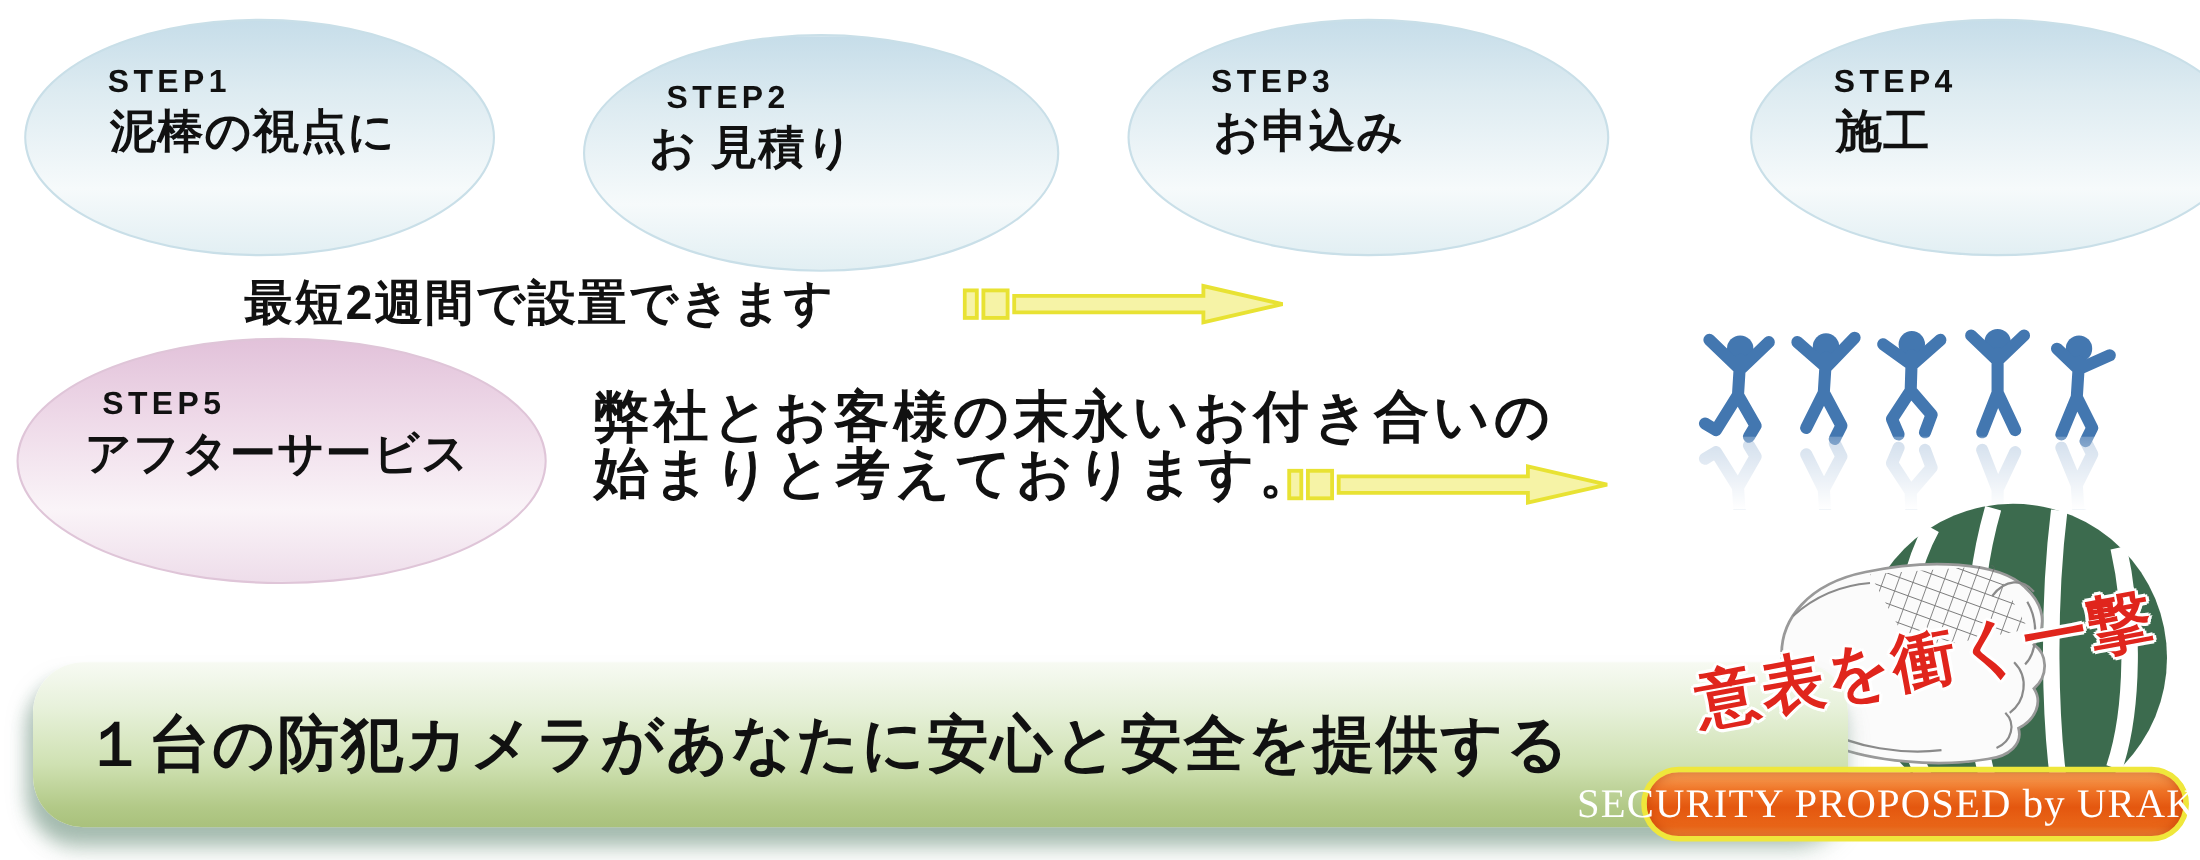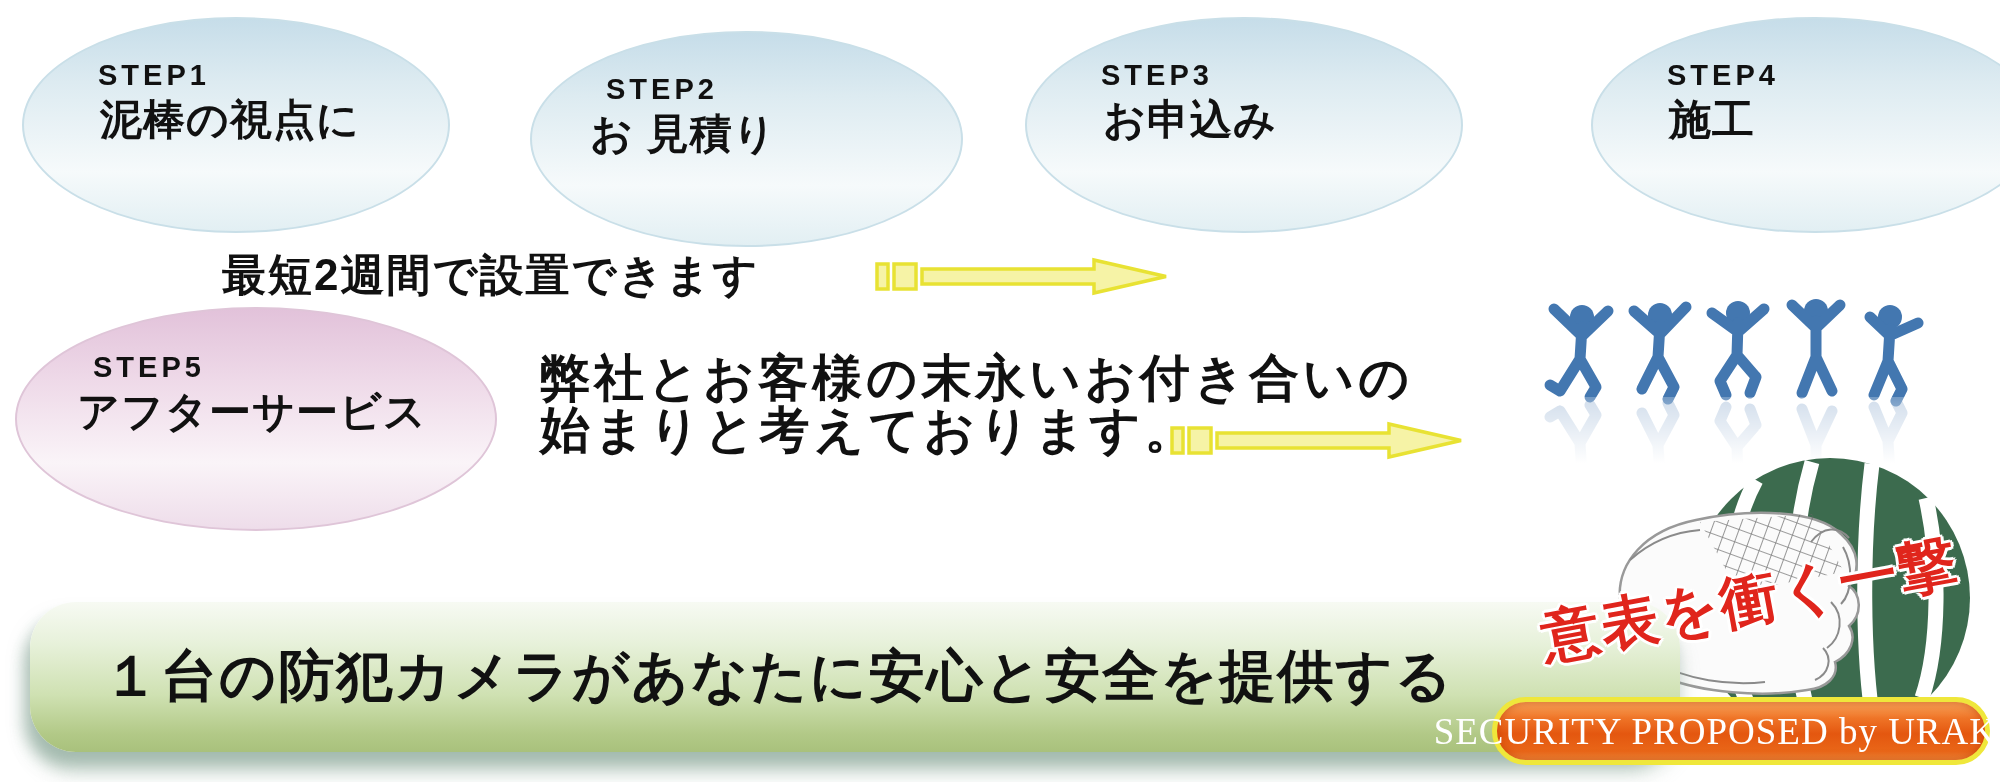--- a/index.html
+++ b/index.html
@@ -30,21 +30,21 @@
 
   
   .arrow{position:absolute;width:293px;height:40px;}
   #arrow1{left:875px;top:256px;}
   #arrow2{left:1170px;top:420px;}
 
   
   #green-banner{position:absolute;left:30px;top:602px;width:1650px;height:150px;border-radius:46px;
     background:linear-gradient(180deg,#f7faf3 0%,#e7f1da 28%,#cfe1b2 62%,#b2c987 88%,#a9c17c 100%);
     box-shadow:-6px 14px 16px rgba(116,152,134,.55), 0 22px 20px rgba(140,170,150,.3);
-    display:flex;align-items:center;padding-left:73px;box-sizing:border-box;z-index:2;}
+    display:flex;align-items:center;padding-left:47px;box-sizing:border-box;z-index:2;}
   #green-banner .label{font-size:56px;font-weight:bold;letter-spacing:2px;}
 
   
   #kids-svg{position:absolute;left:1540px;top:293px;width:385px;height:170px;z-index:2;}
   #globe-svg{position:absolute;left:1560px;top:450px;width:420px;height:312px;z-index:2;}
   #slogan{position:absolute;left:1542px;top:600px;font-size:58px;font-weight:bold;white-space:nowrap;
     color:#e0251c;letter-spacing:2px;transform:rotate(-10.5deg);transform-origin:0 50%;z-index:3;
     text-shadow:-3px 0 0 #fff,3px 0 0 #fff,0 -3px 0 #fff,0 3px 0 #fff,
                 -2px -2px 0 #fff,2px 2px 0 #fff,-2px 2px 0 #fff,2px -2px 0 #fff;}
   #orange-banner{position:absolute;left:1492px;top:697px;width:498px;height:68px;border-radius:34px;

